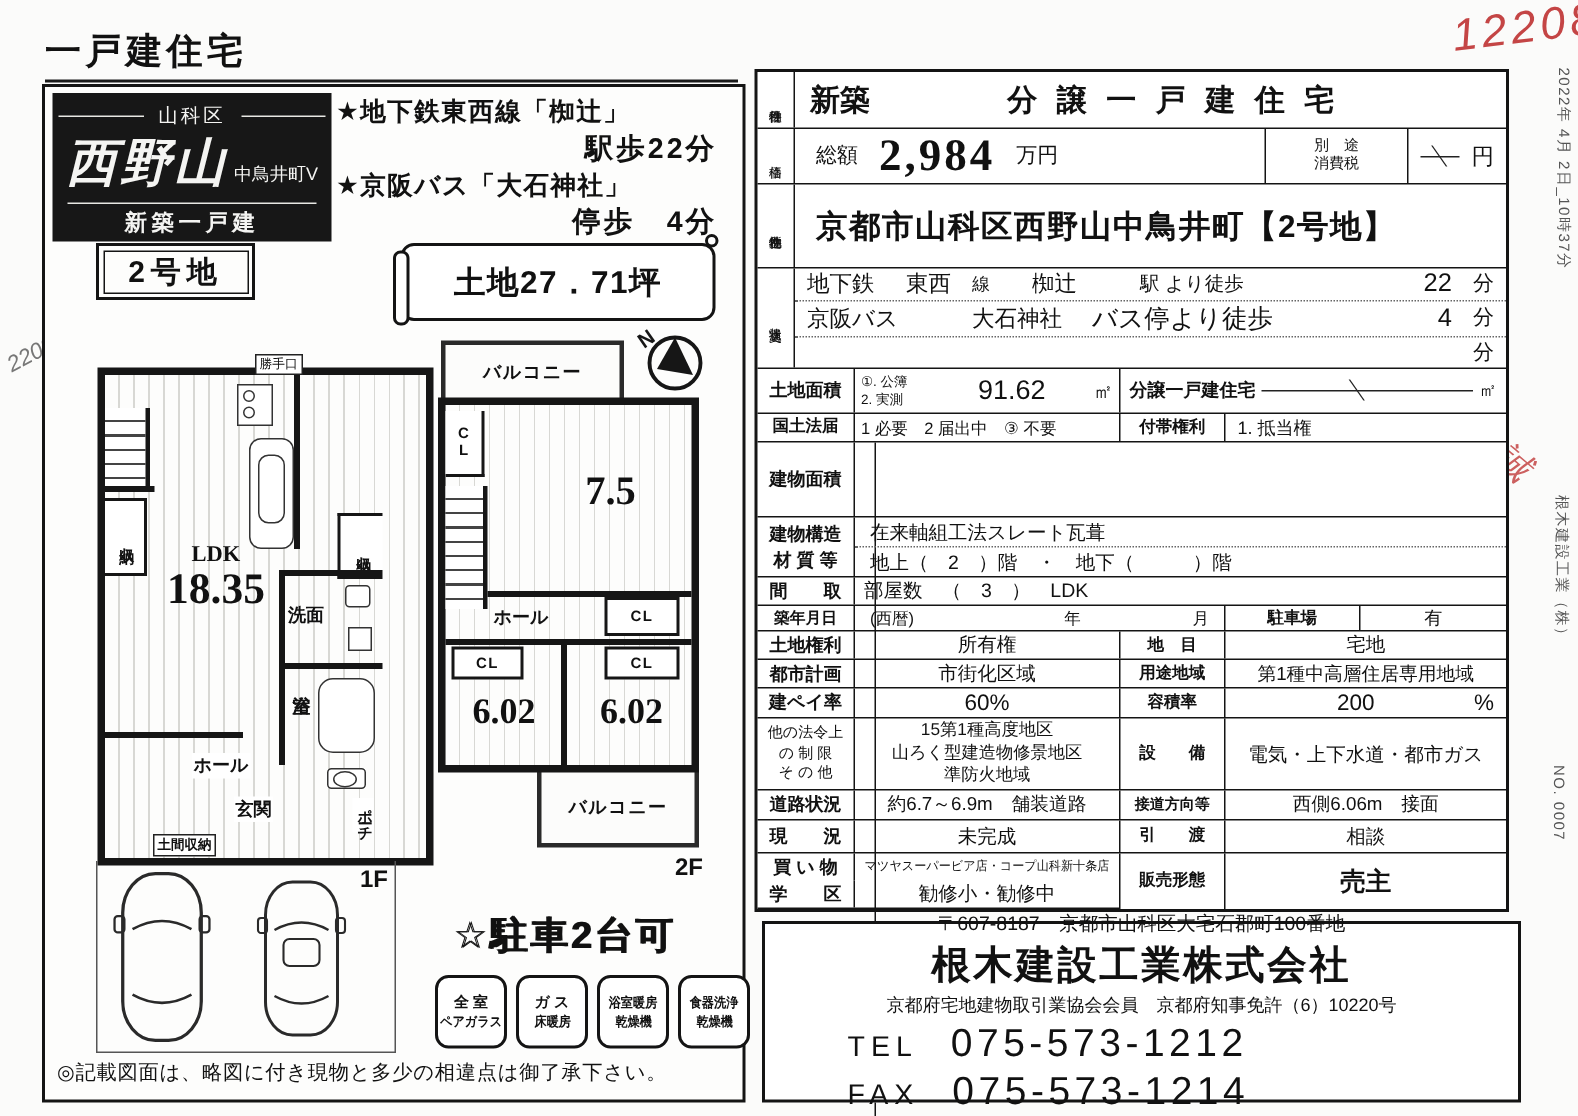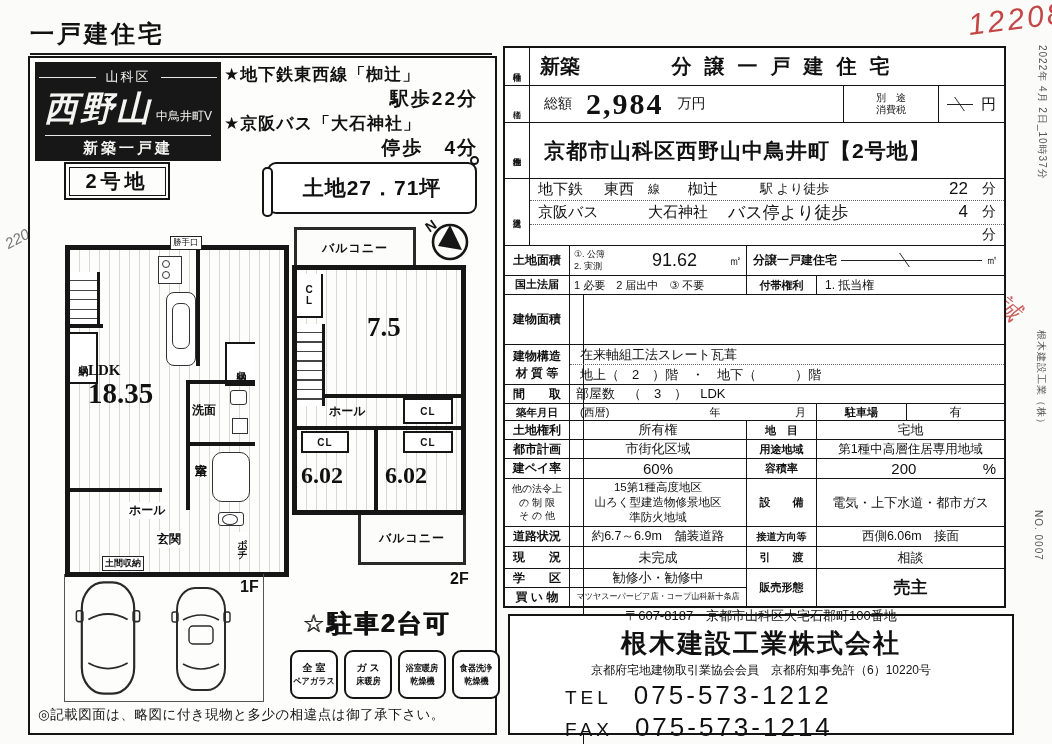--- a/index.html
+++ b/index.html
@@ -37,21 +37,21 @@
     display:flex; align-items:center; justify-content:center; font-size:21px; font-weight:bold; letter-spacing:1px; background:#fff; }
   .land-banner .roll { position:absolute; left:-7px; top:3px; width:11px; height:50px; border:2px solid #141414; border-radius:5px; background:#fff; }
   .land-banner .pin { position:absolute; right:-4px; top:-8px; width:9px; height:9px; border:2px solid #141414; border-radius:50%; background:#fff; }
 
   
   .wood { background:repeating-linear-gradient(90deg,#fdfdfc 0px,#fdfdfc 9px,#d8d8d4 9px,#d8d8d4 10px); }
   .plan { border:5px solid #161616; }
   .plan1f { left:35px; top:187px; width:224px; height:332px; }
   .plan2f { left:262px; top:207px; width:174px; height:250px; z-index:2; }
   .wall { position:absolute; background:#161616; }
-  .rm-label { position:absolute; font-weight:bold; }
+  .rm-label { position:absolute; font-weight:bold; text-align:center; }
   .serif { font-family:"Liberation Serif","DejaVu Serif",serif; }
   .vtext { writing-mode:vertical-rl; text-orientation:upright; }
   .stairs { position:absolute; background:repeating-linear-gradient(180deg,#fff 0 8px,#444 8px 9.5px); border-right:3px solid #161616; }
   .clbox { position:absolute; border:2px solid #161616; background:#fff; display:flex; align-items:center; justify-content:center;
     font-size:10px; font-weight:bold; letter-spacing:1px; }
   .fixture { position:absolute; border:1.5px solid #333; background:#fff; }
   .balcony { position:absolute; border:3px solid #2a2a2a; background:#fcfcfb; display:flex; align-items:center; justify-content:center;
     font-size:12px; font-weight:bold; letter-spacing:1px; z-index:1; }
   .floor-tag { position:absolute; font-size:16px; font-weight:bold; }
 
@@ -454,27 +454,27 @@
         <span>未完成</span>
       </div>
       <div class="lbl2">引　　渡</div>
       <div class="cell" style="flex:1; justify-content:center; font-size:13px;">
         <span>相談</span>
       </div>
     </div>
 
     <div class="trow" style="flex:1;">
       <div style="width:242px; display:flex; flex-direction:column; border-right:1.5px solid #141414;">
+        <div class="cell" style="flex:1;">
+          <div class="hh" style="height:100%;">買 い 物</div>
+          <span style="flex:1; text-align:center; font-size:8.5px; transform:scaleX(0.95); white-space:nowrap;">マツヤスーパービア店・コープ山科新十条店</span>
+        </div>
         <div class="cell" style="flex:1; border-bottom:1.5px solid #141414;">
           <div class="hh" style="height:100%;">学　　区</div>
           <span style="flex:1; text-align:center; font-size:13px;">勧修小・勧修中</span>
-        </div>
-        <div class="cell" style="flex:1;">
-          <div class="hh" style="height:100%;">買 い 物</div>
-          <span style="flex:1; text-align:center; font-size:8.5px; transform:scaleX(0.95); white-space:nowrap;">マツヤスーパービア店・コープ山科新十条店</span>
         </div>
       </div>
       <div class="lbl2">販売形態</div>
       <div class="cell" style="flex:1; justify-content:center; font-size:17px; font-weight:bold;">
         <span>売主</span>
       </div>
     </div>
   </div>
 
   <div class="abs company-box">

